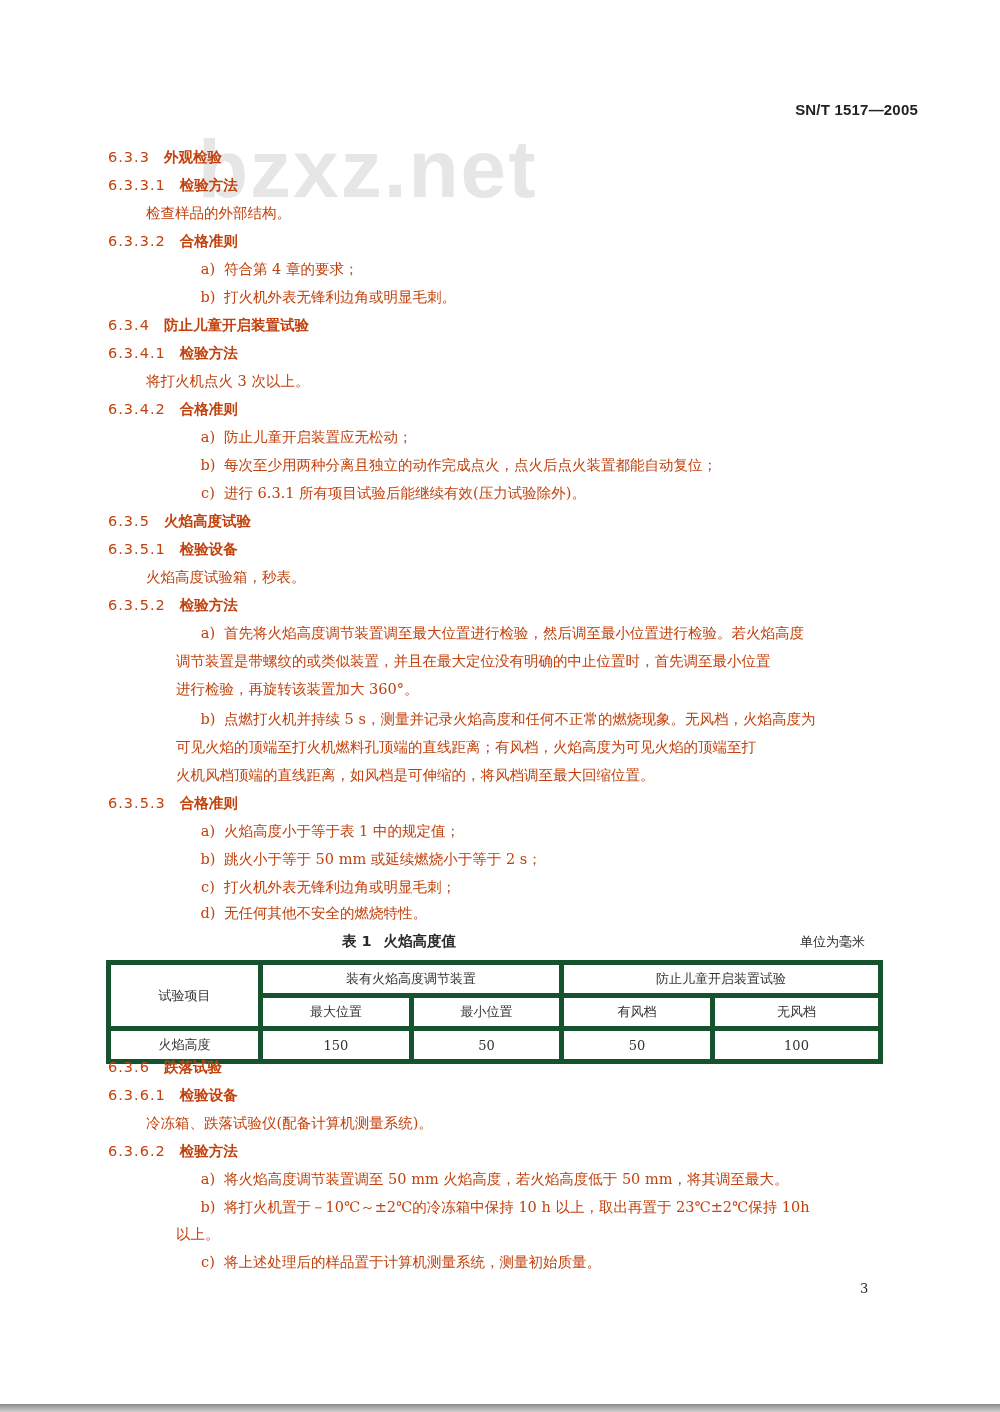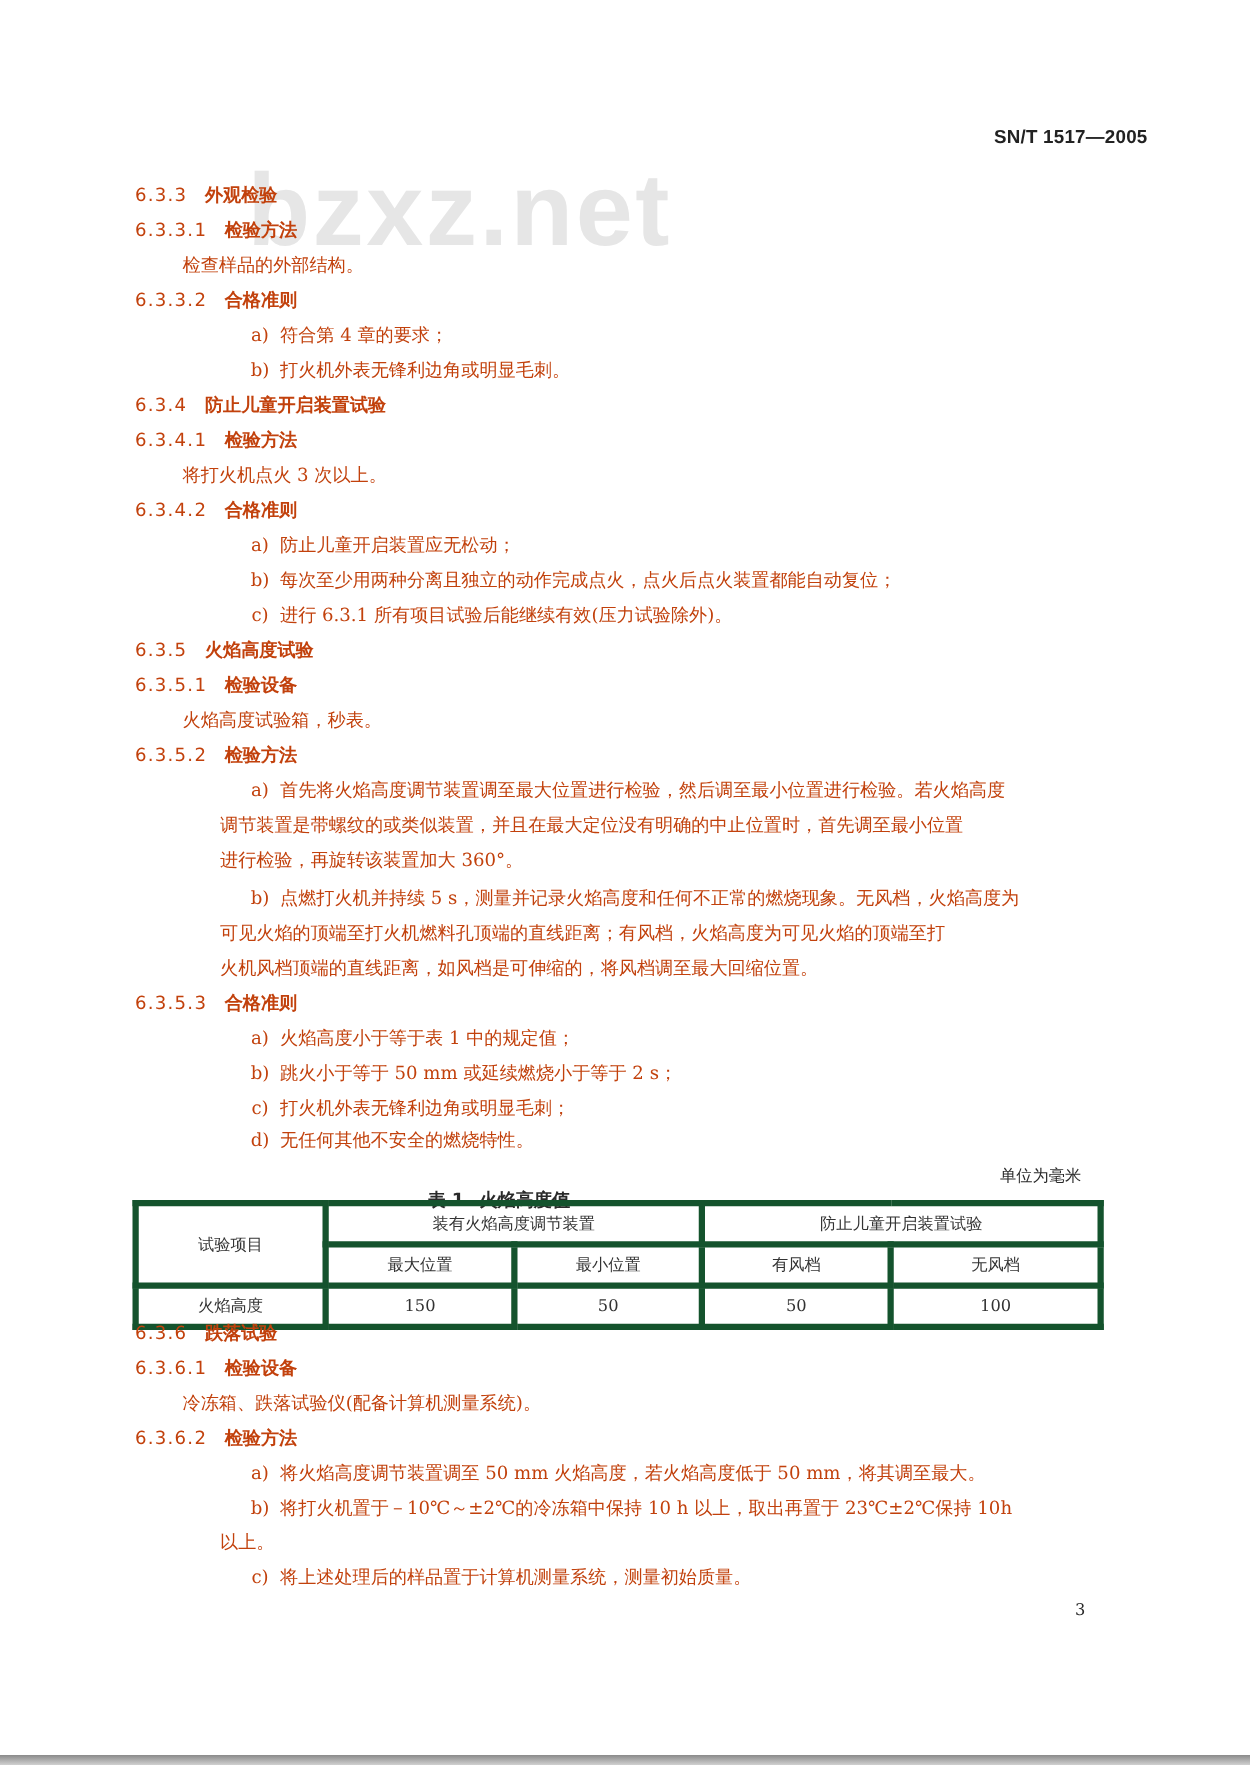--- a/index.html
+++ b/index.html
@@ -94,21 +94,20 @@
     }
     .table-caption {
       position: absolute;
       top: 931px;
       left: 0; width: 796px;
       text-align: center;
       font-family: "DejaVu Sans", sans-serif;
       font-weight: bold;
       font-size: 14.5px;
       line-height: 20px;
-      margin-top: 20px;
     }
     .table-caption span { margin: 0 6px; }
     .unit-note {
       position: absolute;
       top: 933px;
       right: 136px;
       font-size: 13px;
       line-height: 18px;
     }
     table.data {

